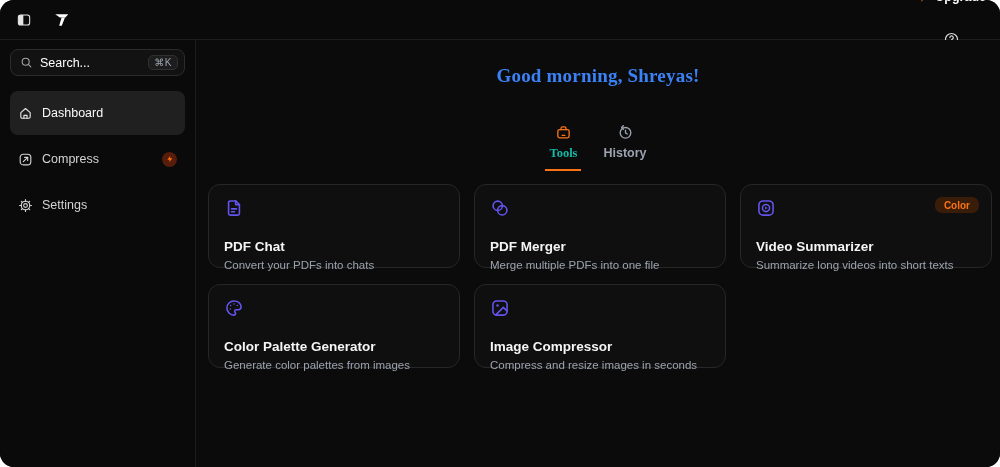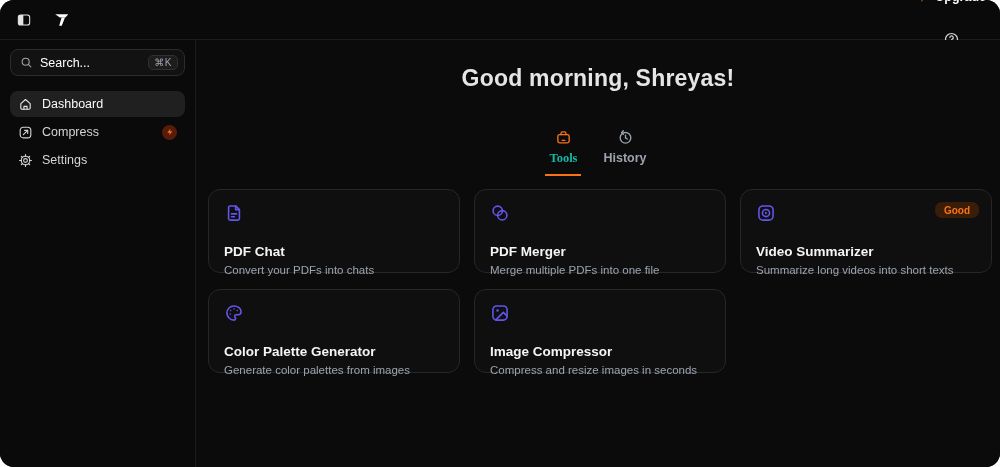--- a/index.html
+++ b/index.html
@@ -37,31 +37,31 @@
     background:#121212; border:1px solid #2c2c2c; border-radius:8px;
     padding:0 6px 0 9px; cursor:text;
   }
   .search-box .placeholder { color:#ffffff; font-size:12.5px; flex:1; }
   .kbd {
     font-size:10px; color:#9ca3af; background:#1d1d1d; border:1px solid #303030;
     border-radius:5px; padding:1px 5px; letter-spacing:.5px;
   }
   .nav { margin-top:15px; display:flex; flex-direction:column; gap:2px; }
   .nav-item {
-    display:flex; align-items:center; gap:9px; height:26px; padding:0 8px;
+    display:flex; align-items:center; gap:9px; height:44px; padding:0 8px;
     border-radius:8px; font-size:12.5px; color:#d4d4d4; cursor:pointer;
   }
   .nav-item.active { background:#202020; color:#fafafa; }
   .nav-badge {
     margin-left:auto; width:15px; height:15px; border-radius:50%;
     background:#571d0a; display:flex; align-items:center; justify-content:center;
   }
   
   .main { flex:1; display:flex; flex-direction:column; background:#0b0b0b; }
-  .greeting { margin-top:25px; text-align:center; font-size:23px; font-weight:700; color:#e5e5e5; letter-spacing:.2px; }
+  .greeting { margin-top:25px; text-align:center; font-size:19px; font-weight:700; color:#3b82f6; letter-spacing:.2px;font-family:Liberation Serif, serif; }
   .subtitle { margin-top:9px; text-align:center; font-size:13.5px; color:#a1a1aa; }
   .tabs { margin-top:37px; display:flex; justify-content:center; gap:18px; }
   .tab {
     display:flex; flex-direction:column; align-items:center; gap:5px;
     padding:0 4px 8px 4px; cursor:pointer; border:none; background:none; font-family:inherit;
     border-bottom:2px solid transparent; color:#9ca3af; font-size:12.5px;font-weight:bold;
   }
   .tab.active { border-bottom-color:#f97316; color:#14b8a6; font-weight:700;font-family:Liberation Serif, serif; }
   .cards {
     margin-top:13px; display:grid; grid-template-columns:repeat(3,1fr);
@@ -228,21 +228,21 @@
         </div>
 
         <div class="card">
           <span>
             <svg width="20" height="20" viewBox="0 0 24 24" fill="none" stroke="#6355ee" stroke-width="1.9" stroke-linejoin="round">
               <rect x="3.5" y="3.5" width="17" height="17" rx="5"></rect>
               <circle cx="12" cy="12" r="4.3"></circle>
               <path d="M10.9 10.2l3 1.8-3 1.8z" fill="#6355ee" stroke="none"></path>
             </svg>
           </span>
-          <span class="beta-badge">Good</span>
+          <span class="beta-badge">Color</span>
           <div class="card-title">Video Summarizer</div>
           <div class="card-desc">Summarize long videos into short texts</div>
         </div>
 
         <div class="card">
           <span>
             <svg width="20" height="20" viewBox="0 0 24 24" fill="none" stroke="#6355ee" stroke-width="1.9" stroke-linecap="round" stroke-linejoin="round">
               <path d="M12 3.5a8.5 8.5 0 1 0 0 17c1.1 0 1.9-.85 1.9-1.9 0-.55-.2-1-.55-1.35-.35-.4-.55-.8-.55-1.35a1.9 1.9 0 0 1 1.9-1.9h2.2a3.6 3.6 0 0 0 3.6-3.6c0-3.9-3.9-6.9-8.5-6.9z"></path>
               <circle cx="8" cy="9" r="0.9" fill="#6355ee" stroke="none"></circle>
               <circle cx="12" cy="7.3" r="0.9" fill="#6355ee" stroke="none"></circle>

